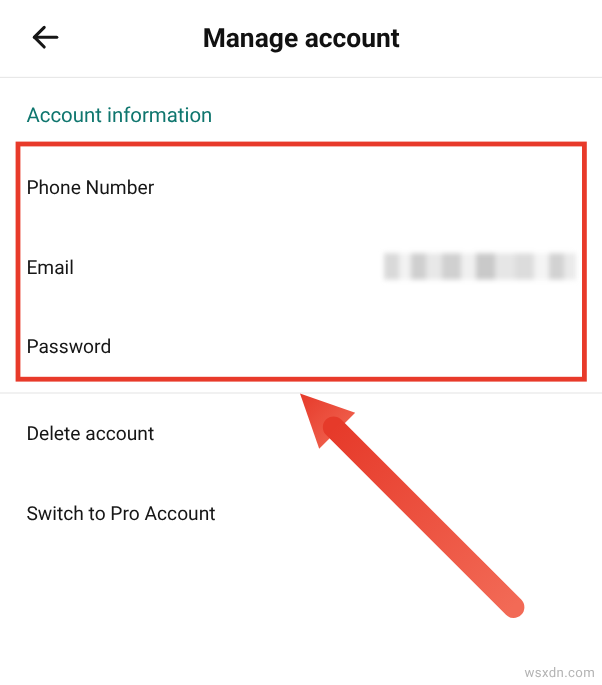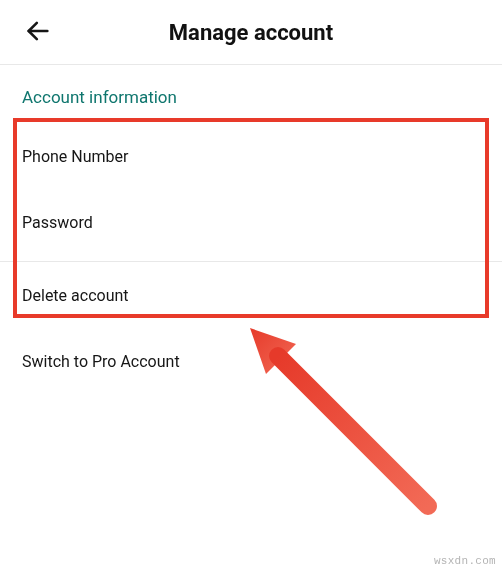--- a/index.html
+++ b/index.html
@@ -87,21 +87,20 @@
           #dcdcdc 68% 78%, #f4f4f4 78% 86%, #d2d2d2 86% 94%, #eaeaea 94% 100%);
       filter: blur(2px);
     }
     .watermark {
       position: absolute;
       right: 6px;
       bottom: 4px;
       font-size: 11px;
       color: #b4b4b4;
       letter-spacing: .3px;
-      font-family: Liberation Mono, monospace;
     }
   </style>
 </head>
 <body>
 
 <div class="header">
   <button class="back-btn">
     <span>
       <svg width="28" height="28" viewBox="0 0 24 24" fill="none" stroke="#161616" stroke-width="2.2" stroke-linecap="round" stroke-linejoin="round">
         <line x1="20" y1="12" x2="4" y2="12"></line>
@@ -114,20 +113,24 @@
 
 <div class="divider"></div>
 
 <div class="section">
   <div class="section-header">Account information</div>
 
   <div class="row">
     <span class="row-label">Phone Number</span>
   </div>
 
+  <div class="row">
+    <span class="row-label">Email</span>
+    <span class="blur-value"></span>
+  </div>
 
   <div class="row">
     <span class="row-label">Password</span>
   </div>
 </div>
 
 <div class="divider" style="margin-top:6px;"></div>
 
 <div class="section">
 

